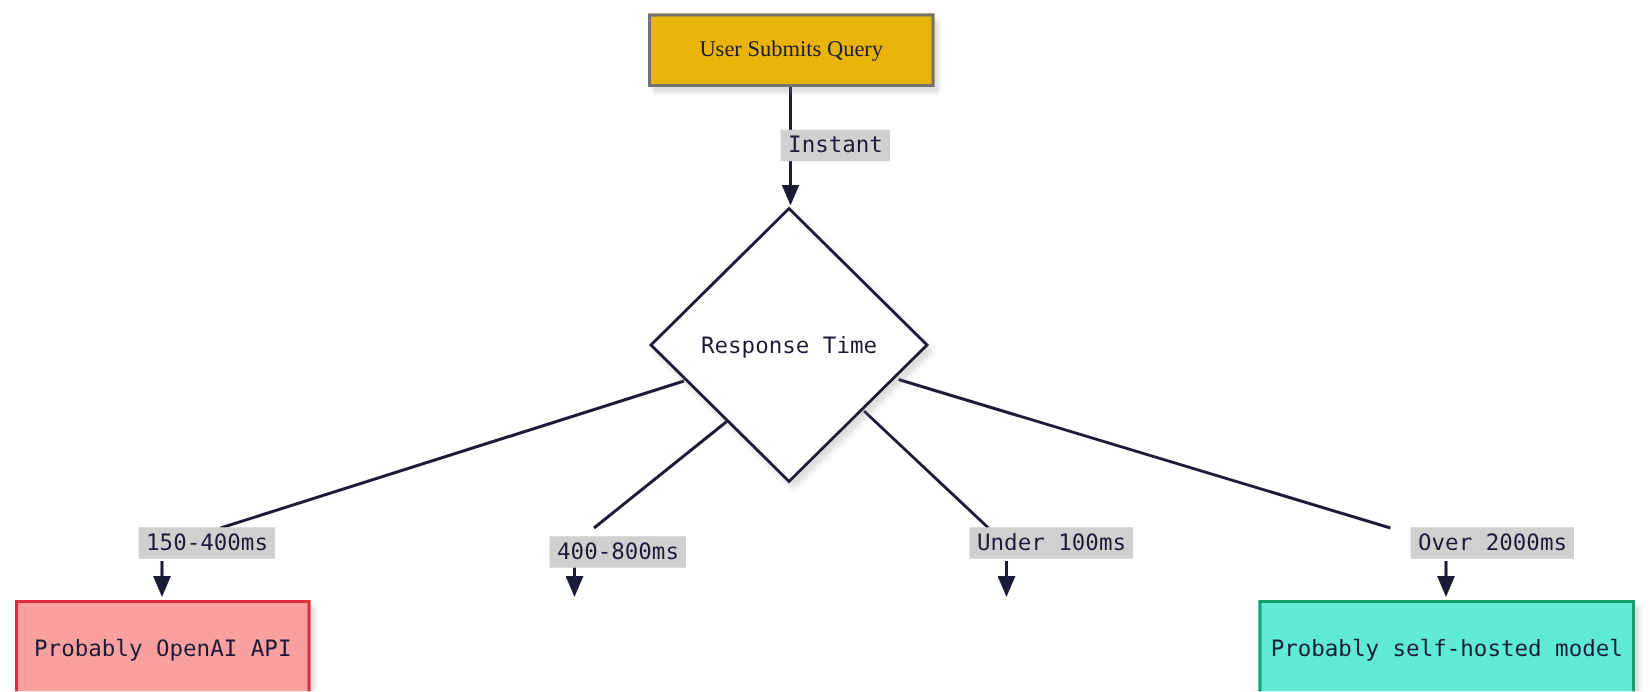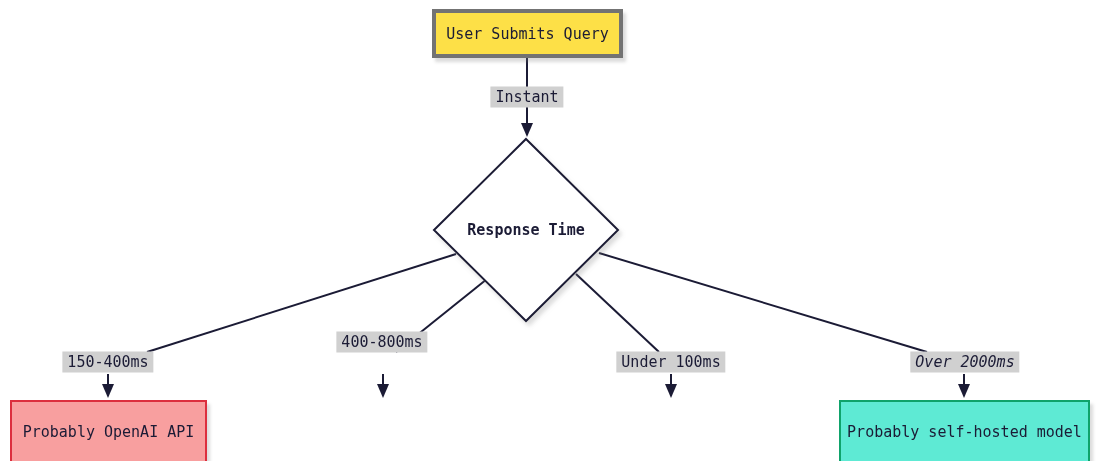--- a/index.html
+++ b/index.html
@@ -13,43 +13,45 @@
   #edge-layer{position:absolute;left:0;top:0;width:1100px;height:461px;z-index:1;}
   .edge-line{stroke:#1b1b35;stroke-width:2;fill:none;}
   .node{
     position:absolute;
     display:flex;align-items:center;justify-content:center;
     font-size:15px;font-weight:500;color:#1b1b35;
     box-sizing:border-box;text-align:center;
     z-index:2;
   }
   .rect-node{
-    background:#fde047;
-    border:4px solid #737373;
+    background:#eab308;
+    border:2px solid #737373;
     box-shadow:3px 4px 3px rgba(130,130,130,0.28);
+    font-family:Liberation Serif, serif;
   }
   .start-node{left:432px;top:9px;width:191px;height:49px;}
   .decision-label{
     left:434px;top:139px;width:184px;height:182px;
-    background:transparent;border:none;z-index:3;font-weight:bold;
+    background:transparent;border:none;z-index:3;
   }
   .outcome{top:400px;height:64px;box-shadow:3px 4px 3px rgba(130,130,130,0.28);}
   .outcome-1{left:10px;width:197px;background:#f89f9f;border:2.5px solid #dc2f3e;}
   .outcome-2{left:262px;width:242px;background:#f9ad63;border:2.5px solid #e2711f;}
   .outcome-3{left:559px;width:224px;background:#90efae;border:2.5px solid #0fa36b;}
   .outcome-4{left:839px;width:251px;background:#5eead4;border:2.5px solid #0fa36b;}
   .edge-label{
     position:absolute;
     transform:translate(-50%,-50%);
     background:#d0d0d0;
     color:#1b1b35;
     font-size:15px;font-weight:500;
     padding:1px 5px 2px 5px;
     white-space:nowrap;
     z-index:3;
+    margin-left:30px;
   }
 </style>
 </head>
 <body>
 
 <div id="stage">
 
   <svg id="edge-layer" viewBox="0 0 1100 461" xmlns="http://www.w3.org/2000/svg">
     <defs>
       <marker id="arrow" markerUnits="userSpaceOnUse" markerWidth="14" markerHeight="12" refX="8" refY="6" orient="auto">
@@ -78,23 +80,23 @@
   <div class="node rect-node start-node">
     <span>User Submits Query</span>
   </div>
 
   <div class="node decision-label">
     <span>Response Time</span>
   </div>
 
   <div class="edge-label" style="left:527px;top:97px;">Instant</div>
   <div class="edge-label" style="left:108px;top:362px;">150-400ms</div>
-  <div class="edge-label" style="left:382px;top:342px;">400-800ms</div>
+  <div class="edge-label" style="left:382px;top:368px;">400-800ms</div>
   <div class="edge-label" style="left:671px;top:362px;text-align:center;">Under 100ms</div>
-  <div class="edge-label" style="left:965px;top:362px;font-style:italic;">Over 2000ms</div>
+  <div class="edge-label" style="left:965px;top:362px;">Over 2000ms</div>
 
   <div class="node outcome outcome-1">
     <span>Probably OpenAI API</span>
   </div>
   <div class="node outcome outcome-4">
     <span>Probably self-hosted model</span>
   </div>
 
 </div>
 

